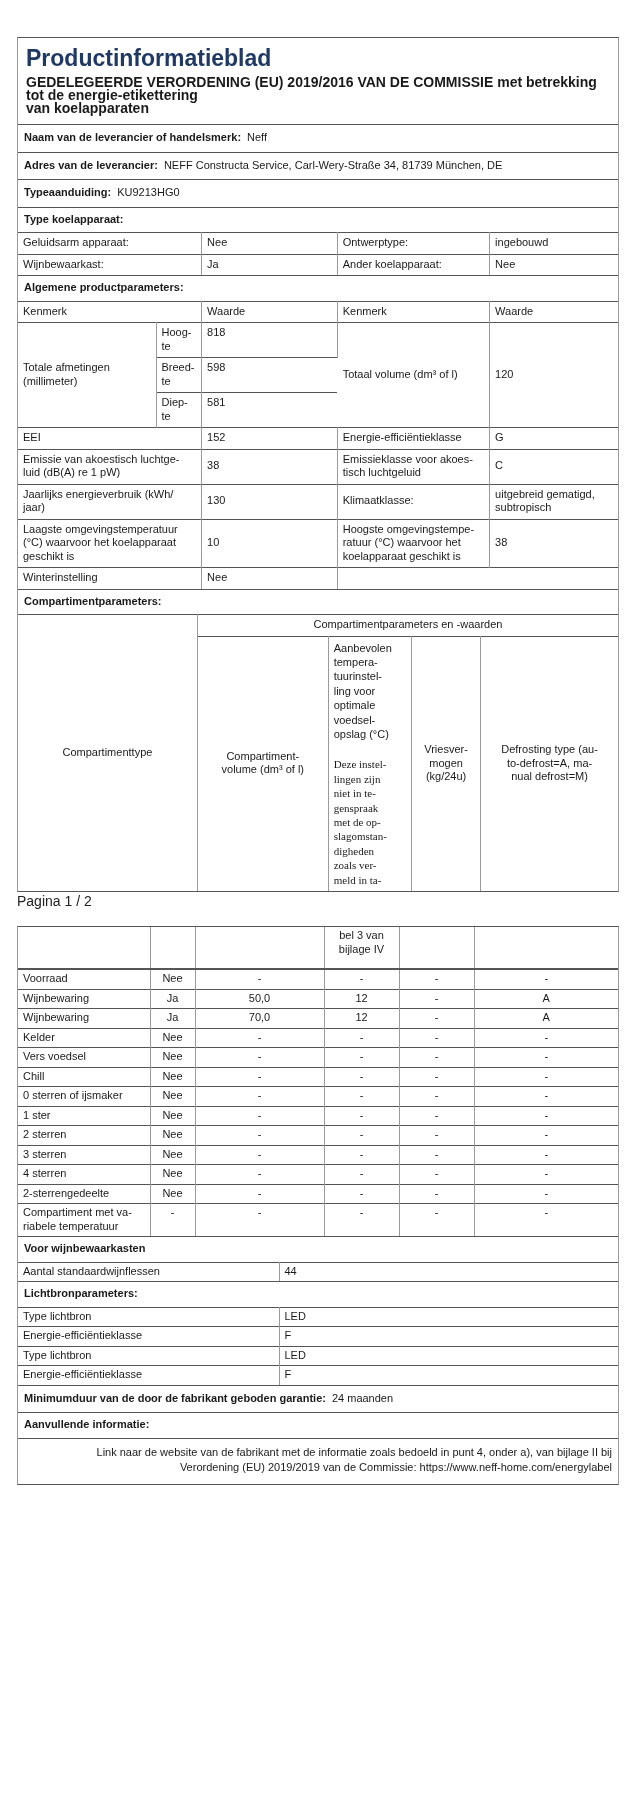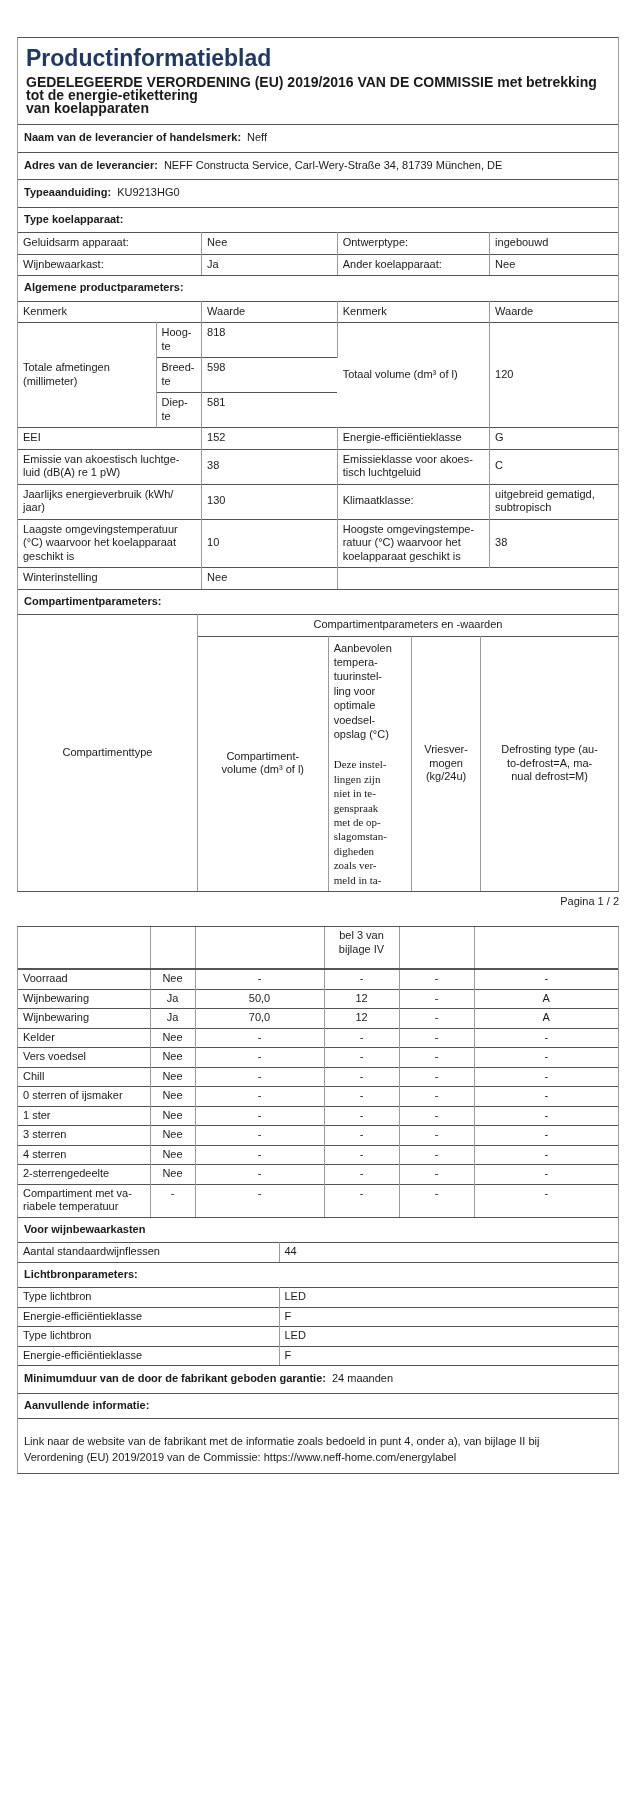--- a/index.html
+++ b/index.html
@@ -35,22 +35,22 @@
   
   .comph .merged{text-align:center;}
   .comph .tall{height:246px;}
   .comph .ctemp{vertical-align:top;line-height:14.4px;text-align:left;padding-top:4px;}
   .comph .ctemp .para + .para{margin-top:16px;font-family:Liberation Serif, serif;}
   
   .comp2 td{padding:2px 4px 3px 4px;text-align:center;}
   .comp2 td.c0{text-align:left;padding-left:5px;white-space:pre-line;}
   .comp2 .controw td{height:36px;border-bottom:2px solid var(--hline);vertical-align:top;}
   .grid2 td{padding:2px 4px 3px 5px;}
-  .linkrow{padding:15px 6px 8px 6px;font-size:11px;line-height:15.5px;white-space:pre-line;}
-  .pagefooter{font-size:11px;line-height:11px;color:#222;text-align:right;margin-top:4px;}
+  .linkrow{padding:6px 6px 8px 6px;font-size:11px;line-height:15.5px;white-space:pre-line;text-align:right;}
+  .pagefooter{font-size:14px;line-height:11px;color:#222;margin-top:4px;}
   .page2 .pagefooter{position:absolute;top:838px;right:0;margin-top:0;}
 </style>
 </head>
 <body>
 
 <div class="canvas">
 
   <section class="page page1">
     <div class="block">
 
@@ -306,20 +306,28 @@
             </tr>
             <tr>
               <td class="c0">1 ster</td>
               <td class="c1">Nee</td>
               <td class="c2">-</td>
               <td class="c3">-</td>
               <td class="c4">-</td>
               <td class="c5">-</td>
             </tr>
             <tr>
+              <td class="c0">2 sterren</td>
+              <td class="c1">Nee</td>
+              <td class="c2">-</td>
+              <td class="c3">-</td>
+              <td class="c4">-</td>
+              <td class="c5">-</td>
+            </tr>
+            <tr>
               <td class="c0">3 sterren</td>
               <td class="c1">Nee</td>
               <td class="c2">-</td>
               <td class="c3">-</td>
               <td class="c4">-</td>
               <td class="c5">-</td>
             </tr>
             <tr>
               <td class="c0">4 sterren</td>
               <td class="c1">Nee</td>

